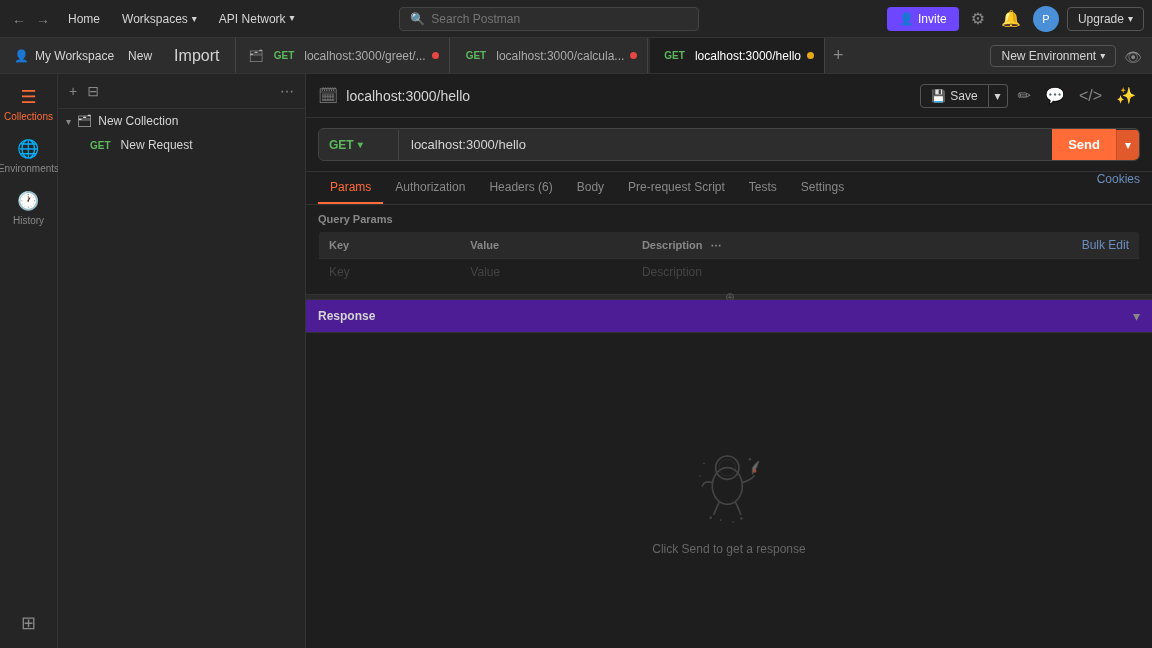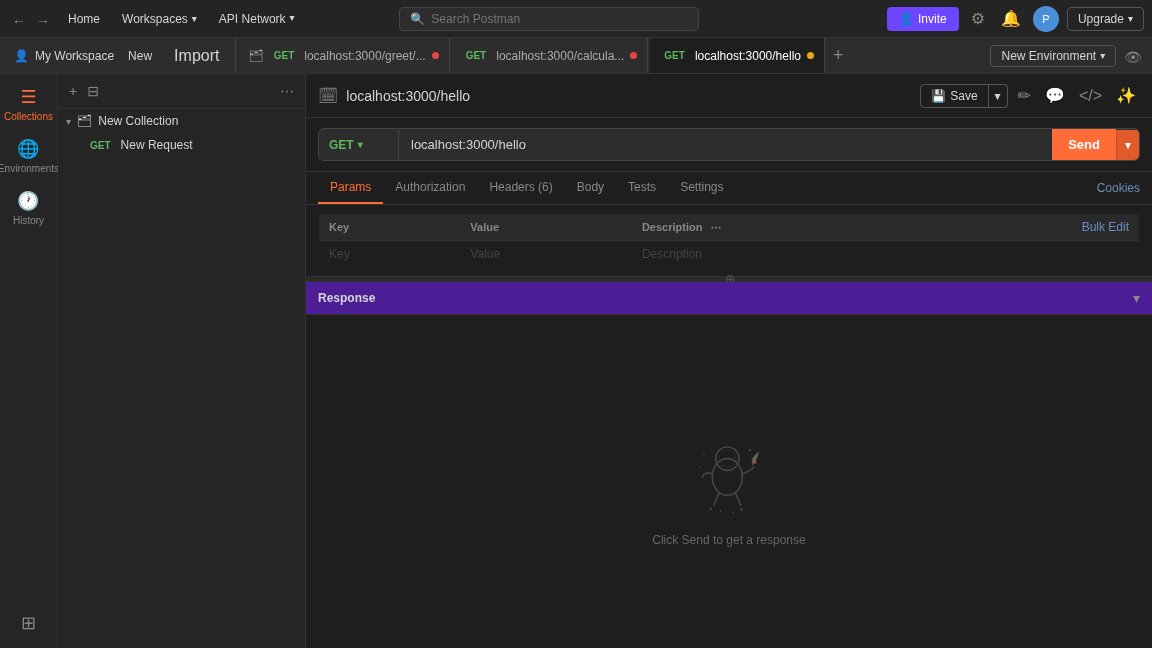--- a/index.html
+++ b/index.html
@@ -459,21 +459,21 @@
       border-left: 1px solid #c84d22;
       color: #fff;
       font-size: 12px;
       padding: 8px 8px;
       cursor: pointer;
     }
 
     
     .request-tabs {
       display: flex;
-      align-items: center;
+      align-items: flex-start;
       padding: 0 12px;
       border-bottom: 1px solid #333;
       gap: 0;
     }
     .req-tab {
       padding: 8px 12px;
       font-size: 12px;
       color: #888;
       cursor: pointer;
       border-bottom: 2px solid transparent;
@@ -745,26 +745,28 @@
         </button>
         <button class="send-dropdown">▾</button>
       </div>
     </div>
 
     <div class="request-tabs">
       <div class="req-tab active">Params</div>
       <div class="req-tab">Authorization</div>
       <div class="req-tab">Headers (6)</div>
       <div class="req-tab">Body</div>
+      <div class="req-tab">Pre-request Script</div>
       <div class="req-tab">Tests</div>
       <div class="req-tab">Settings</div>
       <a class="cookies-link">Cookies</a>
     </div>
 
     <div class="params-section">
+      <div class="params-title">Query Params</div>
       <table class="params-table">
         <thead>
           <tr>
             <th>
               <div style="display:flex;align-items:center;">
                 <span>Key</span>
               </div>
             </th>
             <th>
               <span>Value</span>

